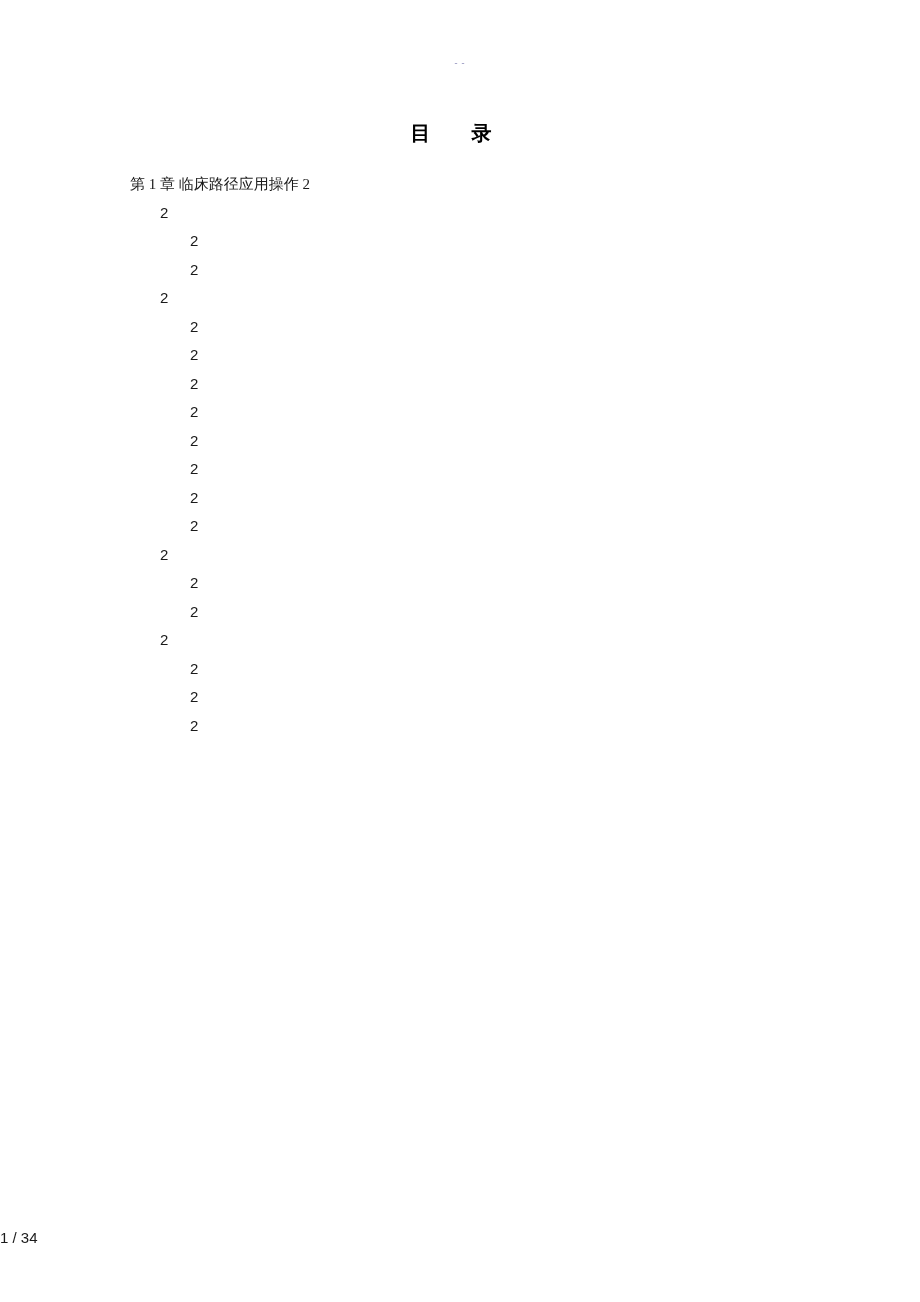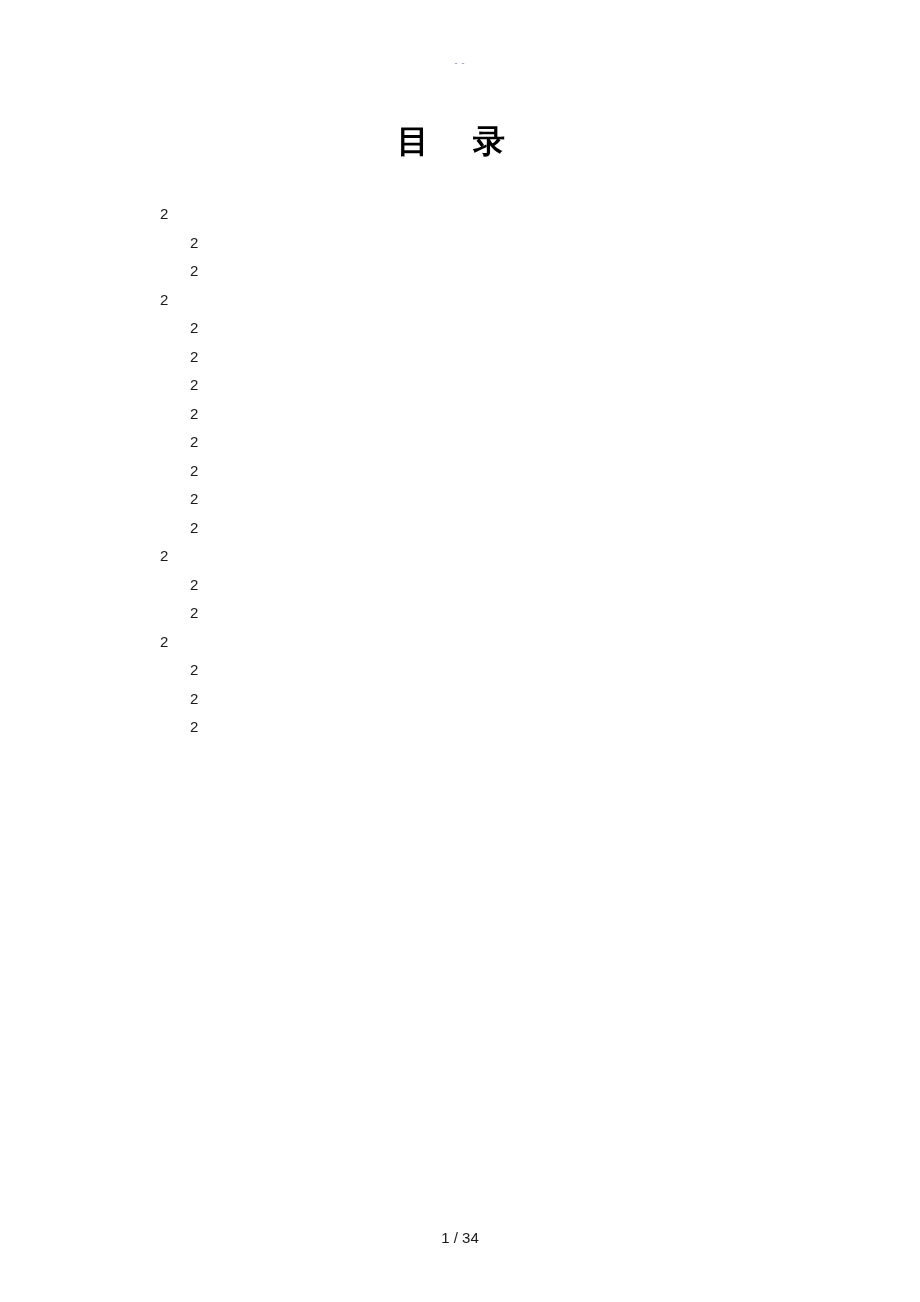--- a/index.html
+++ b/index.html
@@ -19,25 +19,25 @@
     }
     .header-mark {
       text-align: center;
       font-size: 9px;
       color: #7a7aaf;
       letter-spacing: 1px;
       margin-bottom: 52px;
     }
     .title {
       text-align: center;
-      font-size: 32px;
+      font-size: 20px;
       font-weight: bold;
       color: #000;
       letter-spacing: 18px;
-      margin-bottom: 36px;
+      margin-bottom: 23px;
       font-family: "SimSun", "宋体", "KaiTi", serif;
     }
     .toc {
       font-size: 15px;
       color: #1a1a1a;
       line-height: 1.9;
     }
     .toc-chapter {
       margin-left: 0;
     }
@@ -50,34 +50,36 @@
       font-family: Arial, sans-serif;
     }
     .chapter-text {
       font-family: "SimSun", "宋体", serif;
     }
     .page-number {
       position: absolute;
       bottom: 56px;
       left: 0;
       right: 0;
-      text-align: center;
       font-size: 15px;
       font-family: Arial, sans-serif;
       color: #1a1a1a;
     }
   </style>
 </head>
 <body>
 
 <div class="page">
   <div class="header-mark">- -</div>
   <div class="title">目  录</div>
 
   <div class="toc">
+    <div class="toc-chapter">
+      <span class="chapter-text">第 1 章 临床路径应用操作 2</span>
+    </div>
     <div class="toc-l1">2</div>
     <div class="toc-l2">2</div>
     <div class="toc-l2">2</div>
     <div class="toc-l1">2</div>
     <div class="toc-l2">2</div>
     <div class="toc-l2">2</div>
     <div class="toc-l2">2</div>
     <div class="toc-l2">2</div>
     <div class="toc-l2">2</div>
     <div class="toc-l2">2</div>

